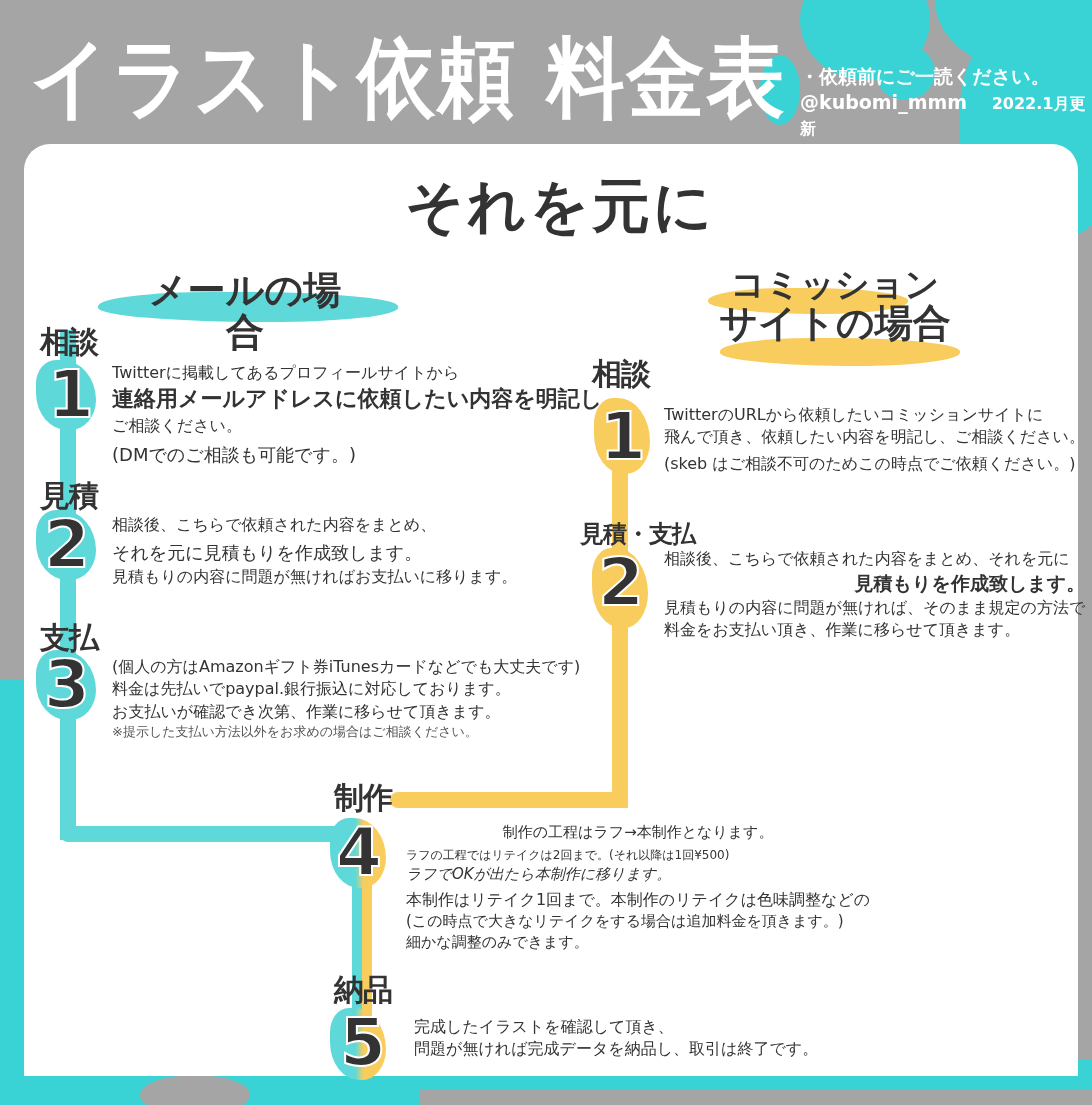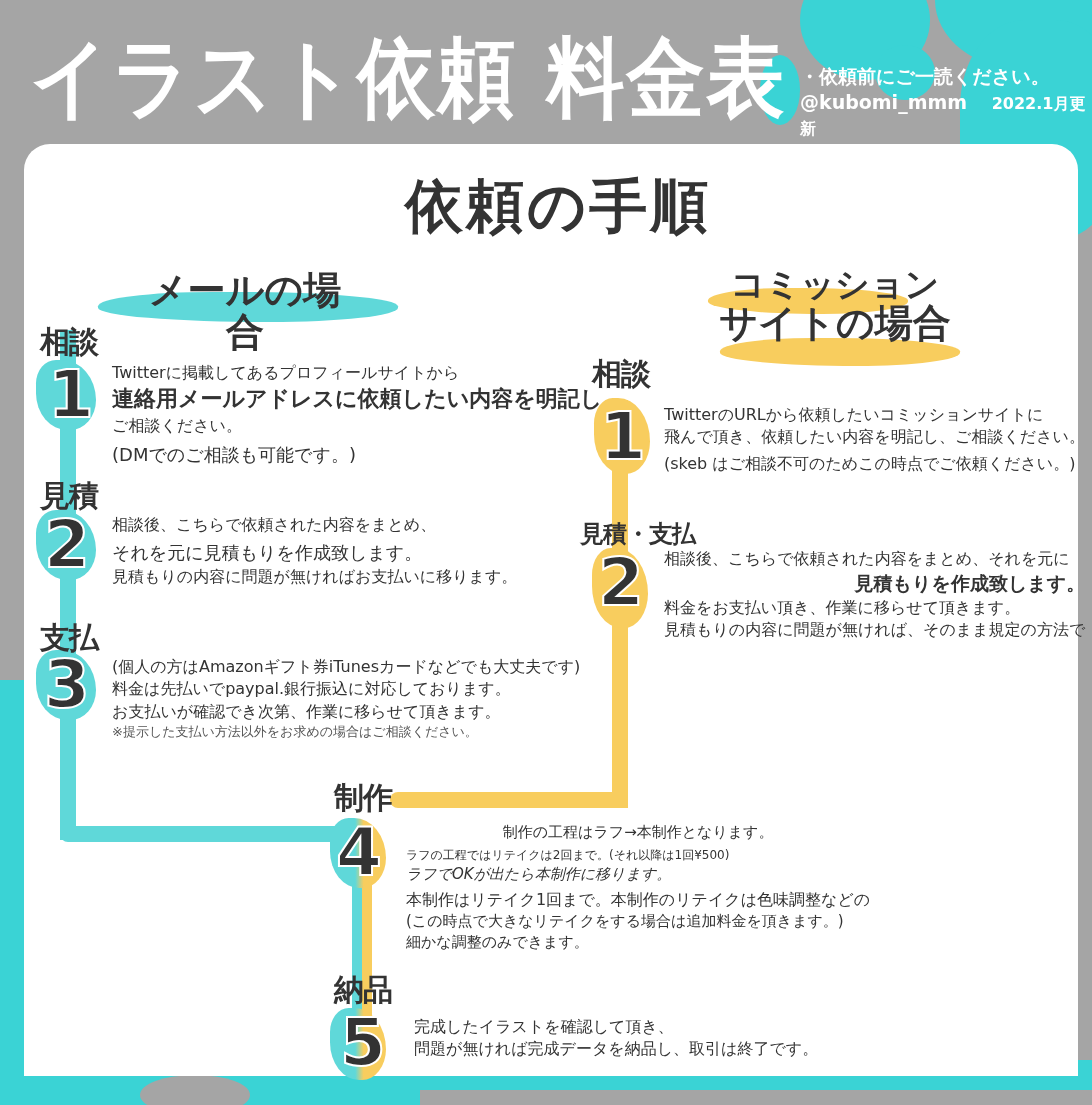--- a/index.html
+++ b/index.html
@@ -69,21 +69,21 @@
 <div class="header-title">イラスト依頼 料金表</div>
 <div class="header-sub">
   <div>・依頼前にご一読ください。</div>
   <div>
     <span>@kubomi_mmm</span>
     <span class="date">2022.1月更新</span>
   </div>
 </div>
 
 <div class="card"></div>
-<div class="main-title">依頼の手順</div>
+<div class="main-title">それを元に</div>
 
 <div class="brush teal" style="left:98px;top:292px;width:300px;height:30px;"></div>
 <div class="section-head" style="left:130px;top:270px;width:230px;">メールの場合</div>
 
 <div class="line teal" style="left:60px;top:330px;width:16px;height:510px;"></div>
 <div class="line teal" style="left:60px;top:826px;width:300px;height:16px;border-radius:0 0 0 8px;"></div>
 <div class="line teal" style="left:352px;top:840px;width:10px;height:200px;"></div>
 
 <div class="splash teal" style="left:36px;top:360px;width:60px;height:70px;"></div>
 <div class="splash teal" style="left:36px;top:510px;width:60px;height:70px;"></div>
@@ -135,22 +135,22 @@
   <p>TwitterのURLから依頼したいコミッションサイトに</p>
   <p>飛んで頂き、依頼したい内容を明記し、ご相談ください。</p>
   <p style="font-size:16px;margin-top:4px;">(skeb はご相談不可のためこの時点でご依頼ください。)</p>
 </div>
 
 <div class="step-label" style="left:580px;top:518px;font-size:24px;">見積・支払</div>
 <div class="step-num" style="left:598px;top:550px;">2</div>
 <div class="desc" style="left:664px;top:548px;">
   <p>相談後、こちらで依頼された内容をまとめ、それを元に</p>
   <p class="big" style="font-size:19px;text-align:right;">見積もりを作成致します。</p>
+  <p>見積もりの内容に問題が無ければ、そのまま規定の方法で</p>
   <p>料金をお支払い頂き、作業に移らせて頂きます。</p>
-  <p>見積もりの内容に問題が無ければ、そのまま規定の方法で</p>
 </div>
 
 <div class="splash" style="left:330px;top:818px;width:56px;height:70px;background:linear-gradient(90deg,#5fd8d9 0%,#5fd8d9 45%,#f8cd5e 60%,#f8cd5e 100%);"></div>
 <div class="splash" style="left:330px;top:1008px;width:56px;height:72px;background:linear-gradient(90deg,#5fd8d9 0%,#5fd8d9 45%,#f8cd5e 60%,#f8cd5e 100%);"></div>
 
 <div class="step-label" style="left:334px;top:778px;">制作</div>
 <div class="step-num" style="left:336px;top:820px;">4</div>
 <div class="desc" style="left:406px;top:822px;">
   <p style="font-size:15px;text-align:center;">制作の工程はラフ→本制作となります。</p>
   <p style="font-size:12px;margin-top:4px;">ラフの工程ではリテイクは2回まで。(それ以降は1回¥500)</p>

